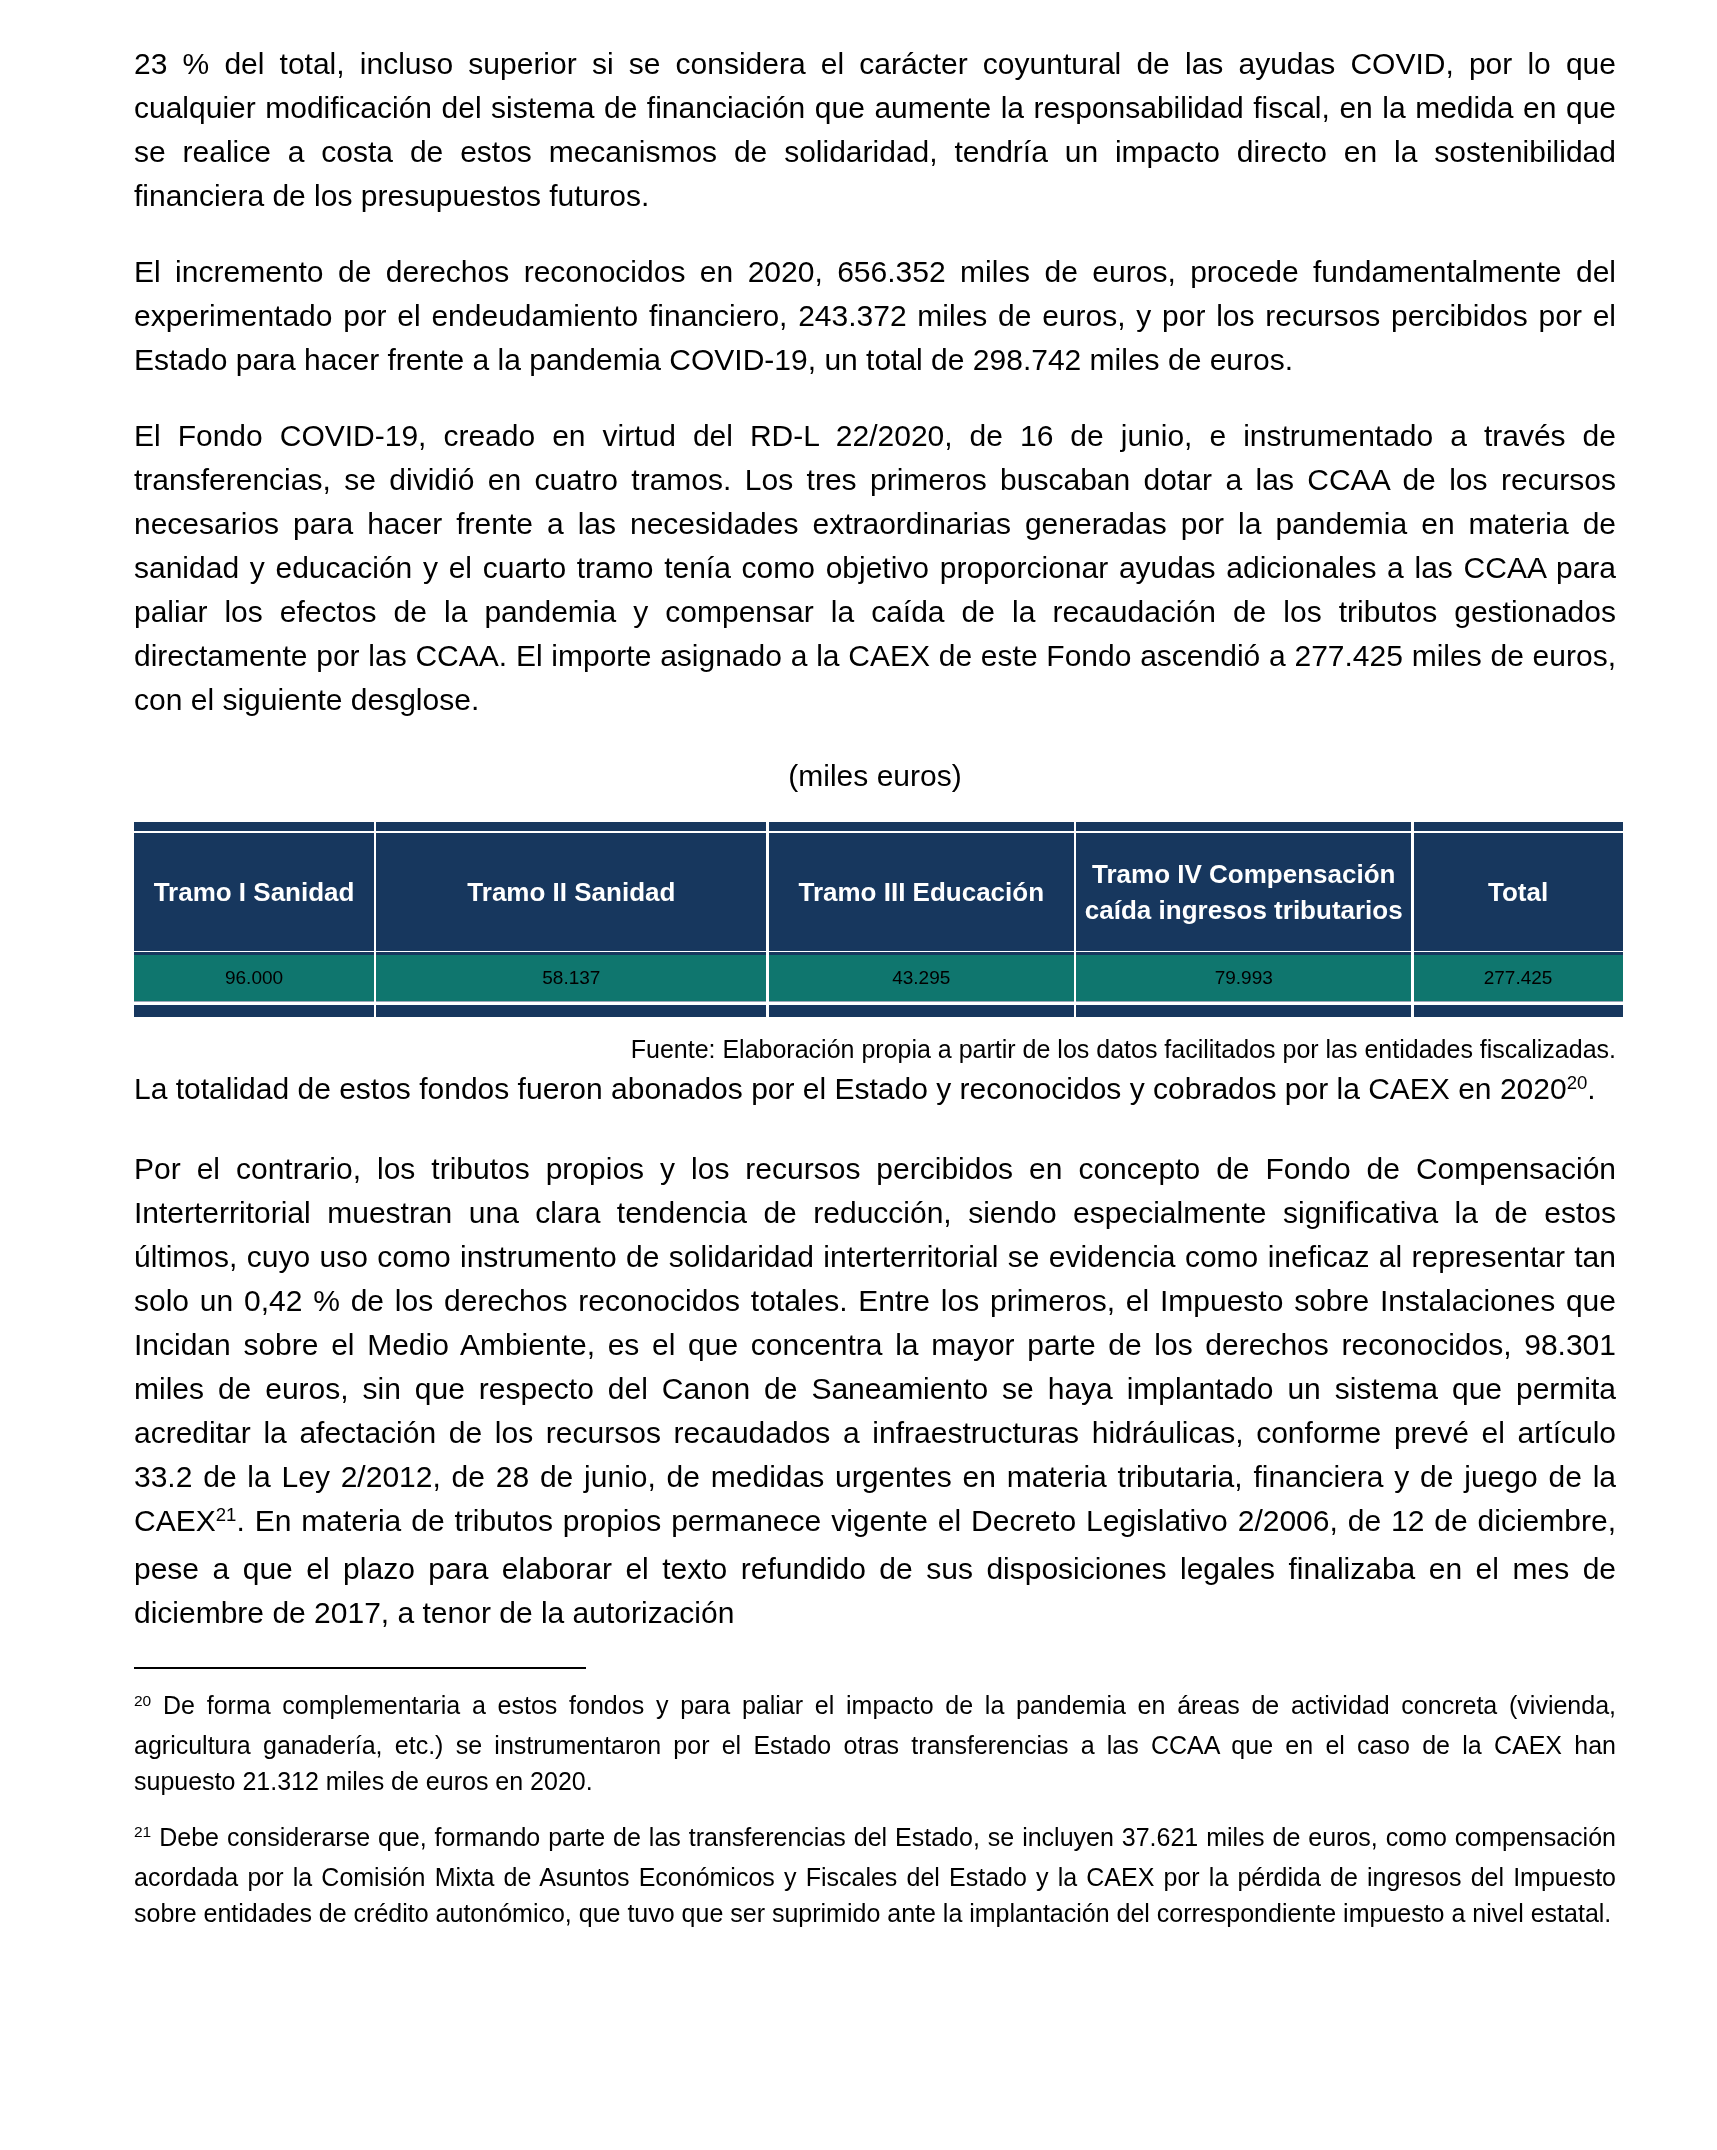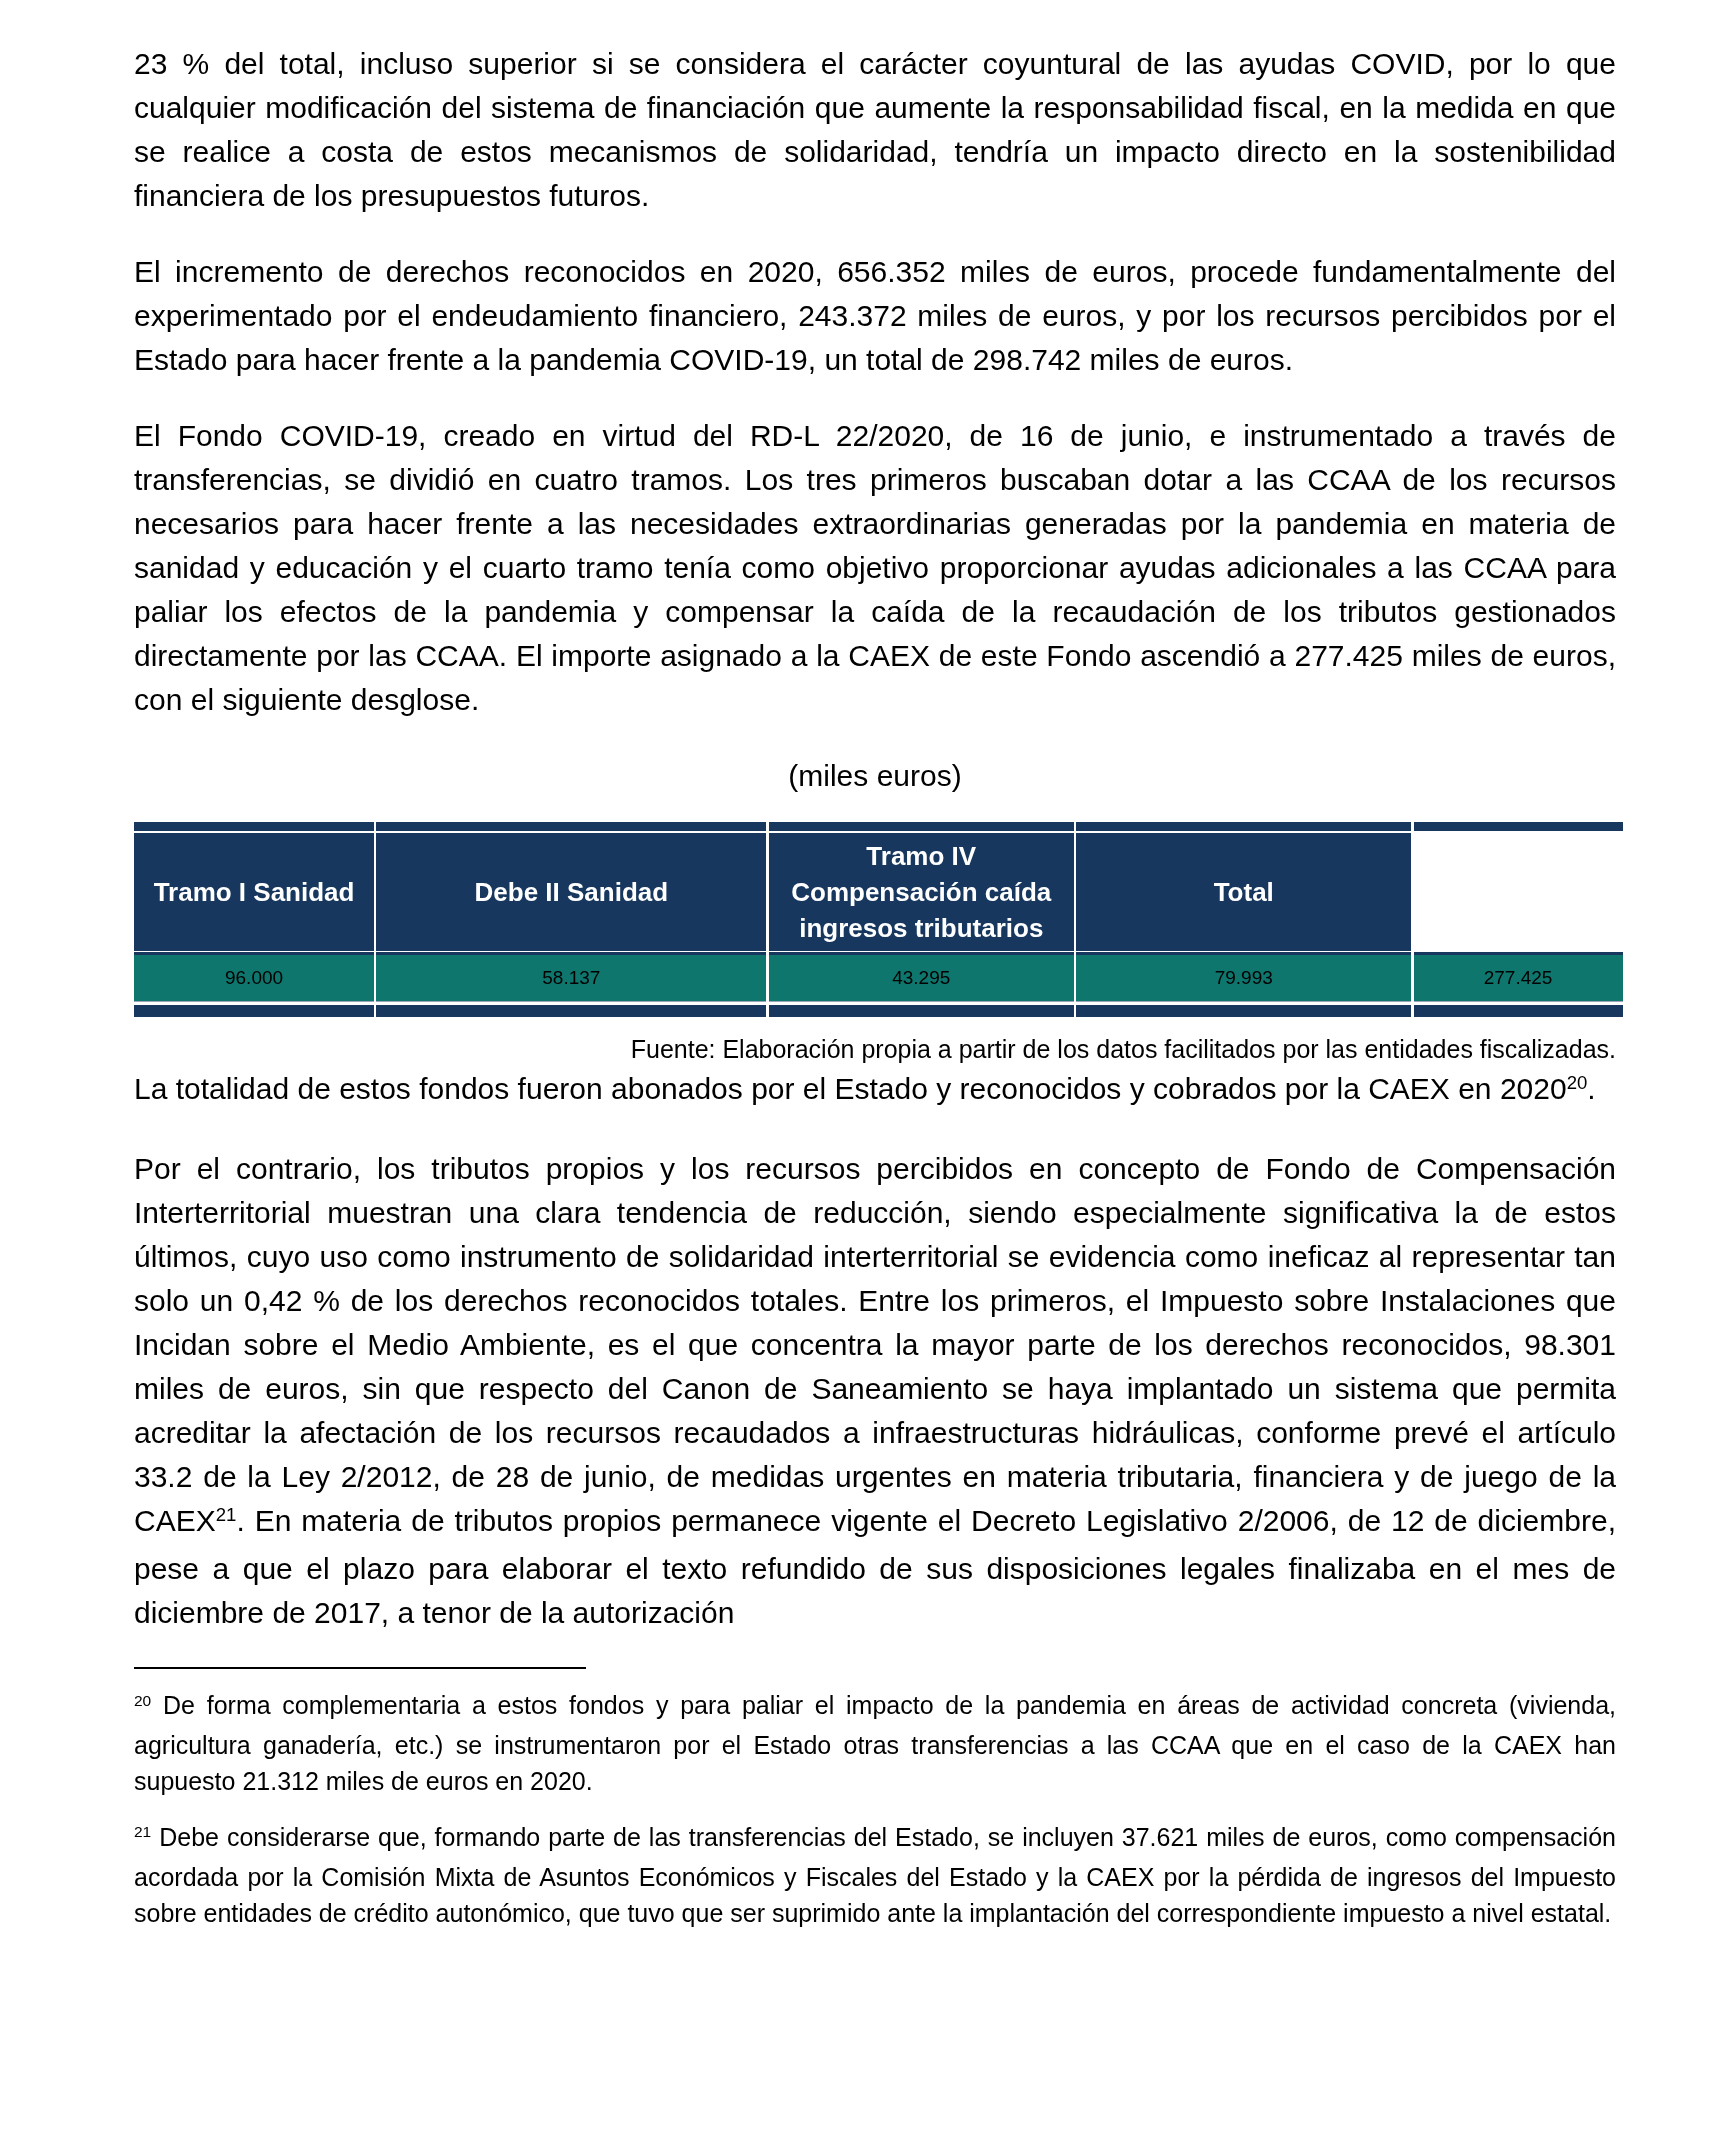--- a/index.html
+++ b/index.html
@@ -116,21 +116,24 @@
         <div class="bar"></div>
         <div class="bar"></div>
         <div class="bar"></div>
         <div class="bar"></div>
       </div>
       <div class="t-row t-head">
         <div class="t-hcell">
             <span>Tramo I Sanidad</span>
           </div>
         <div class="t-hcell">
-            <span>Debe II Sanidad</span>
+            <span>Tramo II Sanidad</span>
+          </div>
+        <div class="t-hcell">
+            <span>Tramo III Educación</span>
           </div>
         <div class="t-hcell">
             <span>Tramo IV Compensación caída ingresos tributarios</span>
           </div>
         <div class="t-hcell">
             <span>Total</span>
           </div>
       </div>
       <div class="t-row t-line1">
         <div class="bar"></div>

